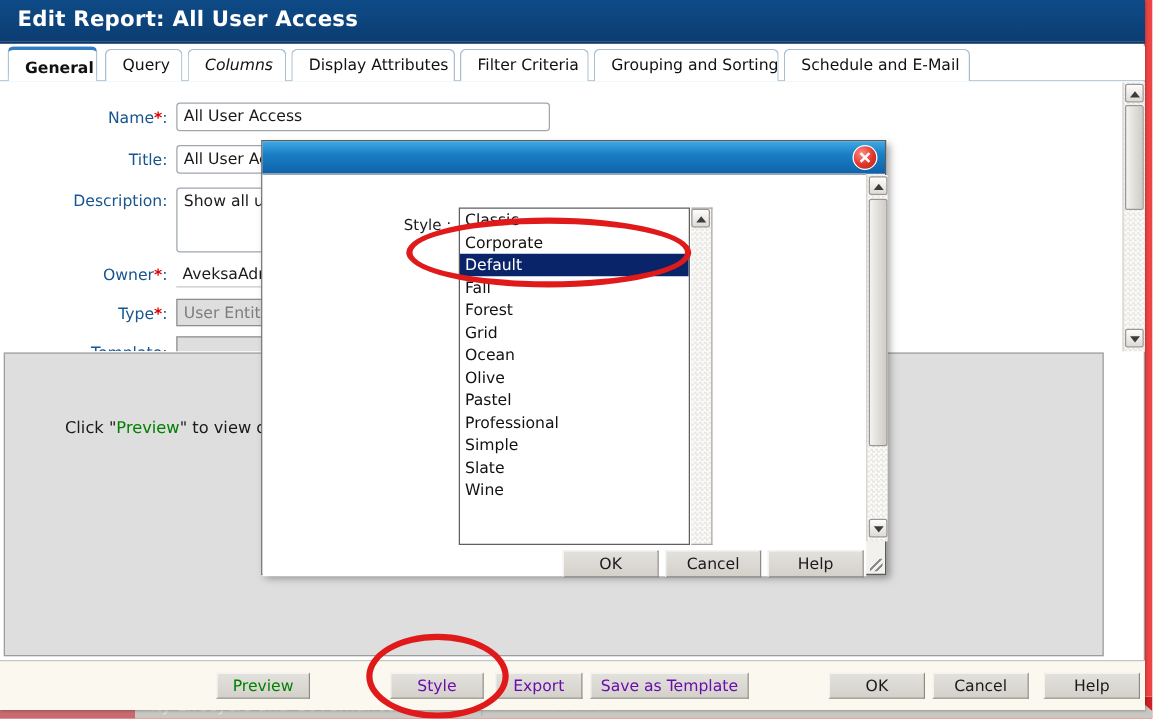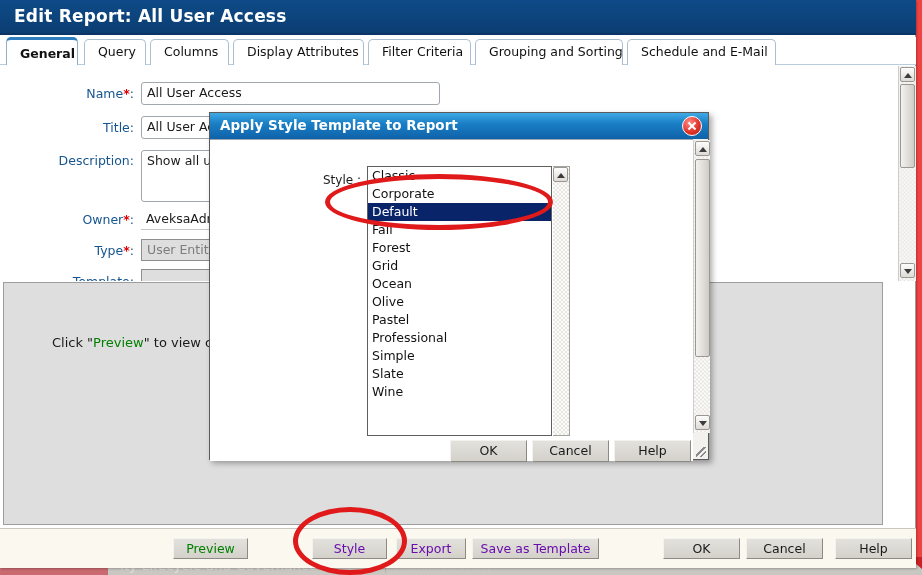--- a/index.html
+++ b/index.html
@@ -310,21 +310,21 @@
 
   <div id="appwin">
 
     <div class="titlebar">
       <div class="ttl">Edit Report: All User Access</div>
     </div>
 
     <div class="tabstrip">
       <div class="tab active" style="left:6px;width:72px;">General</div>
       <div class="tab" style="left:84px;width:62px;">Query</div>
-      <div class="tab" style="left:150px;width:79px;">Columns</div>
+      <div class="tab" style="left:150px;width:79px;font-style:italic;">Columns</div>
       <div class="tab" style="left:233px;width:131px;">Display Attributes</div>
       <div class="tab" style="left:368px;width:103px;">Filter Criteria</div>
       <div class="tab" style="left:475px;width:148px;">Grouping and Sorting</div>
       <div class="tab" style="left:627px;width:149px;">Schedule and E-Mail</div>
     </div>
 
     <div class="formpanel">
 
       <div class="flabel" style="left:0;top:20px;width:134px;">
         <span>Name</span><span class="star">*</span><span>:</span>
@@ -379,21 +379,20 @@
       <div class="btn purple" style="left:472px;width:127px;">Save as Template</div>
       <div class="btn" style="left:663px;width:77px;">OK</div>
       <div class="btn" style="left:746px;width:77px;">Cancel</div>
       <div class="btn" style="left:835px;width:77px;">Help</div>
     </div>
 
   </div>
 
   <div id="dlg">
     <div class="dlgtitle">
-      <div class="t">Apply Style Template to Report</div>
       <div class="closebtn"></div>
     </div>
 
     <div class="dlgbody">
 
       <div class="stylelabel">Style :</div>
 
       <div class="listbox">
         <div class="listitem">Classic</div>
         <div class="listitem">Corporate</div>

